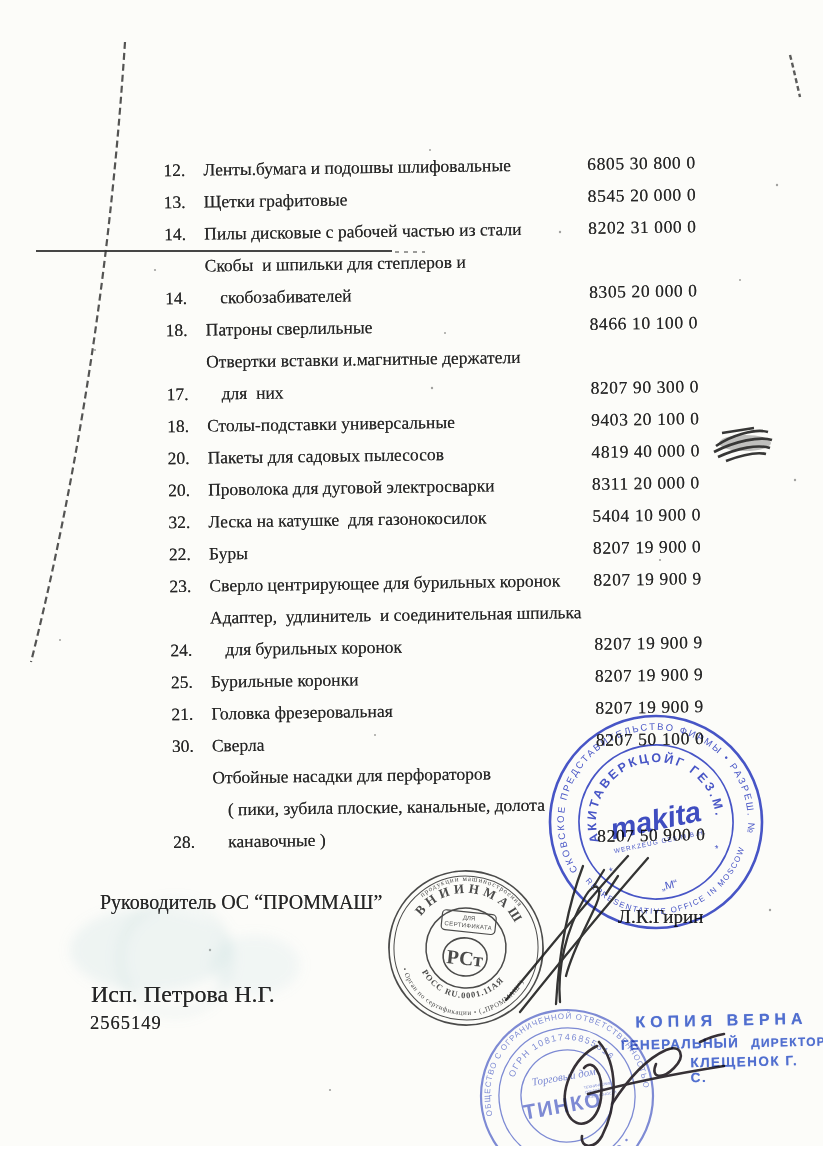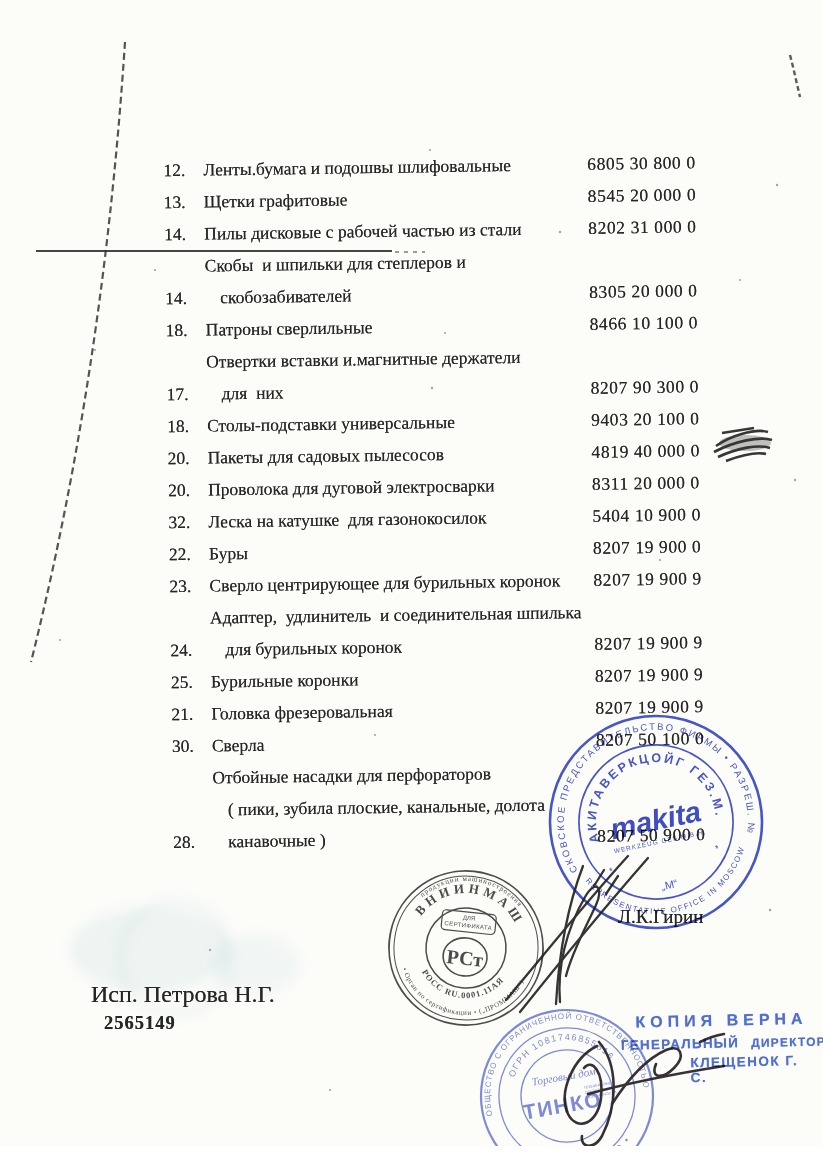--- a/index.html
+++ b/index.html
@@ -16,21 +16,21 @@
   .row{display:flex;align-items:flex-end;}
   .num{flex:none;width:40px;font-size:17.5px;line-height:32px;}
   .lines{flex:1;min-width:0;}
   .line{font-size:17.5px;line-height:32px;white-space:pre;}
   .line.cont{padding-left:15px;}
   .code{flex:none;width:128px;font-size:17.5px;line-height:32px;letter-spacing:.6px;}
   
   .signoff-role{position:absolute;left:100px;top:891px;font-size:20px;text-shadow:0 0 .6px rgba(30,30,30,.75);}
   .signoff-name{position:absolute;left:618px;top:906px;font-size:19px;text-shadow:0 0 .6px rgba(30,30,30,.75);}
   .executor{position:absolute;left:91px;top:981px;font-size:24px;text-shadow:0 0 .6px rgba(30,30,30,.75);}
-  .phone{position:absolute;left:104px;top:1013px;font-size:18.5px;letter-spacing:1px;text-shadow:0 0 .6px rgba(30,30,30,.75);font-weight:bold;}
+  .phone{position:absolute;left:90px;top:1013px;font-size:18.5px;letter-spacing:1px;text-shadow:0 0 .6px rgba(30,30,30,.75);}
   
   .copy-stamp{
     position:absolute;left:600px;top:1012px;width:215px;
     font-family:"Liberation Sans",sans-serif;font-weight:bold;color:#4263cc;
     transform:rotate(-1.2deg);opacity:.92;text-shadow:0 0 .7px rgba(66,99,204,.6);
   }
   .cs-l1{font-size:16px;letter-spacing:5px;padding-left:36px;}
   .cs-l2{margin-top:6px;padding-left:21px;font-size:13.5px;letter-spacing:1.2px;}
   .cs-l2 .cs-dir{font-size:12px;margin-left:12px;}
   .cs-l3{margin-top:4px;padding-left:90px;font-size:13.5px;letter-spacing:1.5px;}
@@ -164,20 +164,21 @@
       <div class="num">28.</div>
       <div class="lines">
           <div class="line">Отбойные насадки для перфораторов</div>
           <div class="line cont">( пики, зубила плоские, канальные, долота</div>
           <div class="line cont">канавочные )</div>
         </div>
       <div class="code">8207 50 900 0</div>
     </div>
     </div>
 
+  <div class="signoff-role">Руководитель ОС “ПРОММАШ”</div>
   <div class="signoff-name">Л.К.Гирин</div>
   <div class="executor">Исп. Петрова Н.Г.</div>
   <div class="phone">2565149</div>
 
   <div class="copy-stamp">
     <div class="cs-l1">КОПИЯ  ВЕРНА</div>
     <div class="cs-l2">
       <span>ГЕНЕРАЛЬНЫЙ</span><span class="cs-dir">ДИРЕКТОР</span>
     </div>
     <div class="cs-l3">КЛЕЩЕНОК Г. С.</div>

